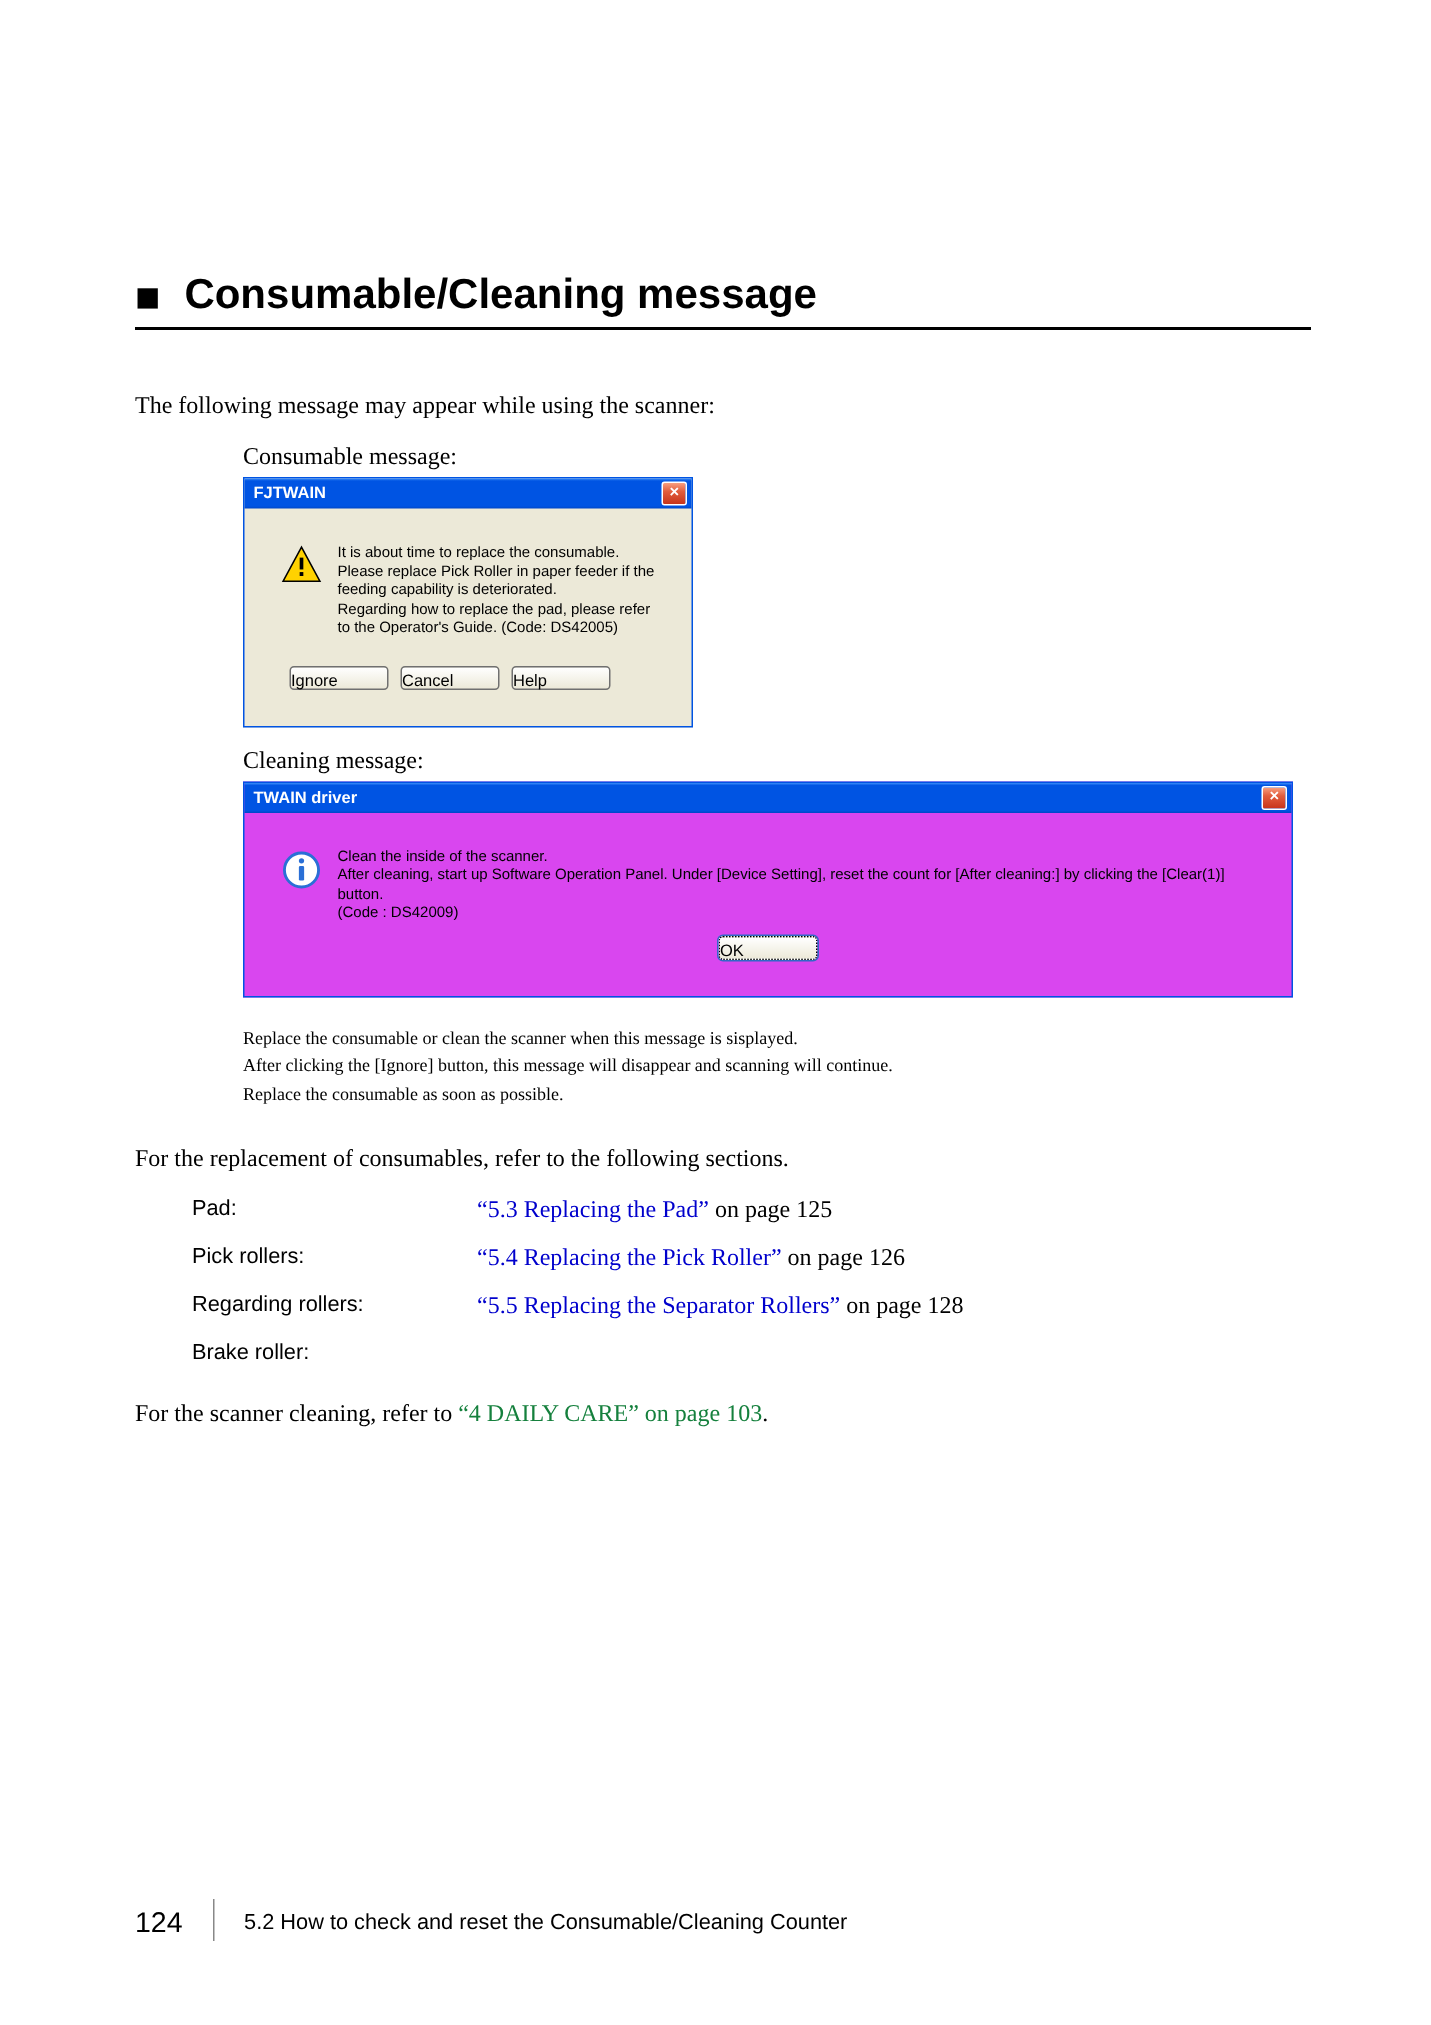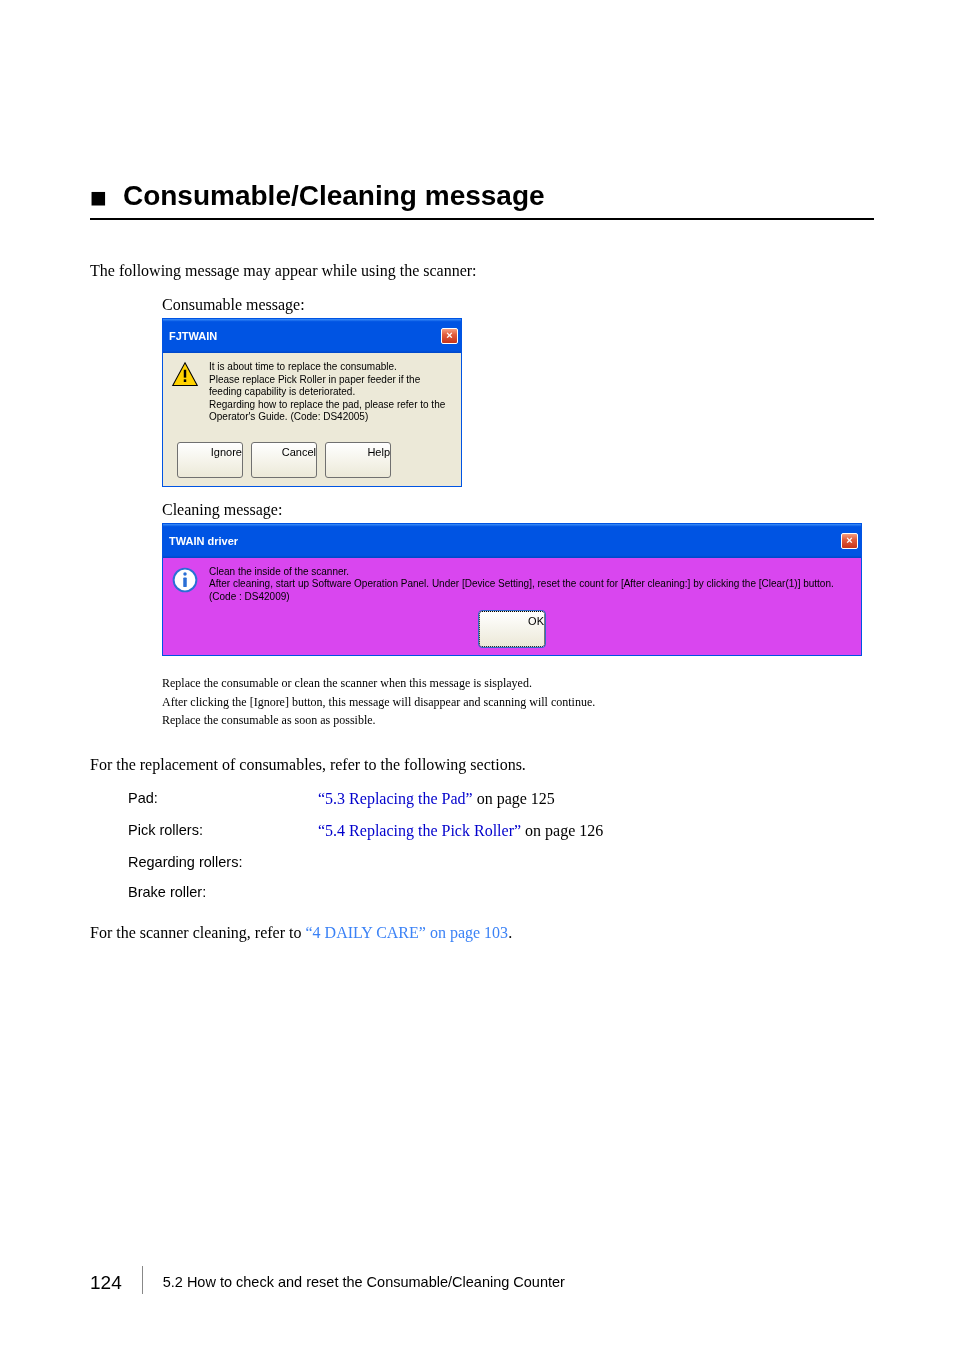--- a/index.html
+++ b/index.html
@@ -55,66 +55,66 @@
     border: 1px solid #0054e3;
     background: #d946ef;
     font-family: Tahoma, sans-serif;
     font-size: 10px;
     margin-bottom: 18px;
   }
   .dlg-titlebar {
     display: flex;
     align-items: center;
     justify-content: space-between;
-    height: 34px;
+    height: 20px;
     background: linear-gradient(to bottom, #3b8df9 0%, #0054e3 8%, #0054e3 92%, #0046c7 100%);
     padding: 0 3px 0 6px;
   }
   .dlg-title {
     color: #fff;
     font-weight: bold;
     font-size: 11px;
   }
   .dlg-close {
     width: 17px; height: 16px;
     background: linear-gradient(to bottom, #f89e7f, #e25d3d 40%, #c7341a);
     border: 1px solid #fff;
     border-radius: 2px;
     color: #fff;
     font-weight: bold;
     font-size: 11px;
     line-height: 12px;
     text-align: center;
     cursor: default;
   }
-  .dlg-body { padding: 8px; }
+  .dlg-body { padding: 24px; }
   .dlg-row1 { display: flex; gap: 10px; margin-bottom: 18px; }
   .icon-warn {
     width: 28px; height: 28px; flex: 0 0 28px;
     position: relative;
   }
   .icon-warn svg { width: 28px; height: 28px; }
   .icon-info {
     width: 28px; height: 28px; flex: 0 0 28px;
   }
   .icon-info svg { width: 28px; height: 28px; }
   .dlg-msg { font-size: 10px; line-height: 1.25; color:#000; }
   .dlg-checks { margin: 0 0 10px 28px; color:#a0a0a0; }
   .dlg-checks label { display:block; font-size:10px; margin-bottom:2px; }
   .dlg-checks input { margin-right:4px; transform: translateY(1px); }
   .dlg-btnrow { display:flex; gap:8px; margin-left:6px; }
   .xp-btn {
     min-width: 66px;
-    height: 36px;
+    height: 16px;
     background: linear-gradient(to bottom,#fff,#ece9d8);
     border: 1px solid #707070;
     border-radius: 3px;
     font-family: Tahoma, sans-serif;
     font-size: 11px;
-    text-align: right;
+    text-align: left;
     line-height: 18px;
     cursor: default;
   }
   .dlg-large .dlg-row1 { margin-bottom: 8px; }
   .dlg-large .dlg-btnrow-center { text-align:center; }
   .dlg-large .dlg-btnrow-center .xp-btn { display:inline-block; }
   .xp-btn.default { border: 1px dotted #000; outline: 1px solid #3169c6; outline-offset: 0; }
 
   
   .explain { margin-left: 72px; margin-bottom: 26px; }
@@ -126,21 +126,21 @@
   .ref-table .label {
     width: 190px;
     font-family: Arial, sans-serif;
     font-size: 14.5px;
   }
   .ref-table .value {
     font-size: 16px;
   }
   .ref-table .value .link { color:#0000cc; }
 
-  .link { color:#3b82f6; }
+  .link { color:#15803d; }
 
   
   .footer {
     position: absolute;
     left: 90px;
     bottom: 56px;
     display: flex;
     align-items: flex-end;
     gap: 20px;
   }
@@ -234,20 +234,21 @@
   <div class="row">
     <div class="label">Pad:</div>
     <div class="value"><span class="link">“5.3 Replacing the Pad”</span><span> on page 125</span></div>
   </div>
   <div class="row">
     <div class="label">Pick rollers:</div>
     <div class="value"><span class="link">“5.4 Replacing the Pick Roller”</span><span> on page 126</span></div>
   </div>
   <div class="row">
     <div class="label">Regarding rollers:</div>
+    <div class="value"><span class="link">“5.5 Replacing the Separator Rollers”</span><span> on page 128</span></div>
   </div>
   <div class="row">
     <div class="label">Brake roller:</div>
   </div>
 </div>
 
 <p class="body-text">
   <span>For the scanner cleaning, refer to </span><span class="link">“4 DAILY CARE” on page 103</span><span>.</span>
 </p>
 

